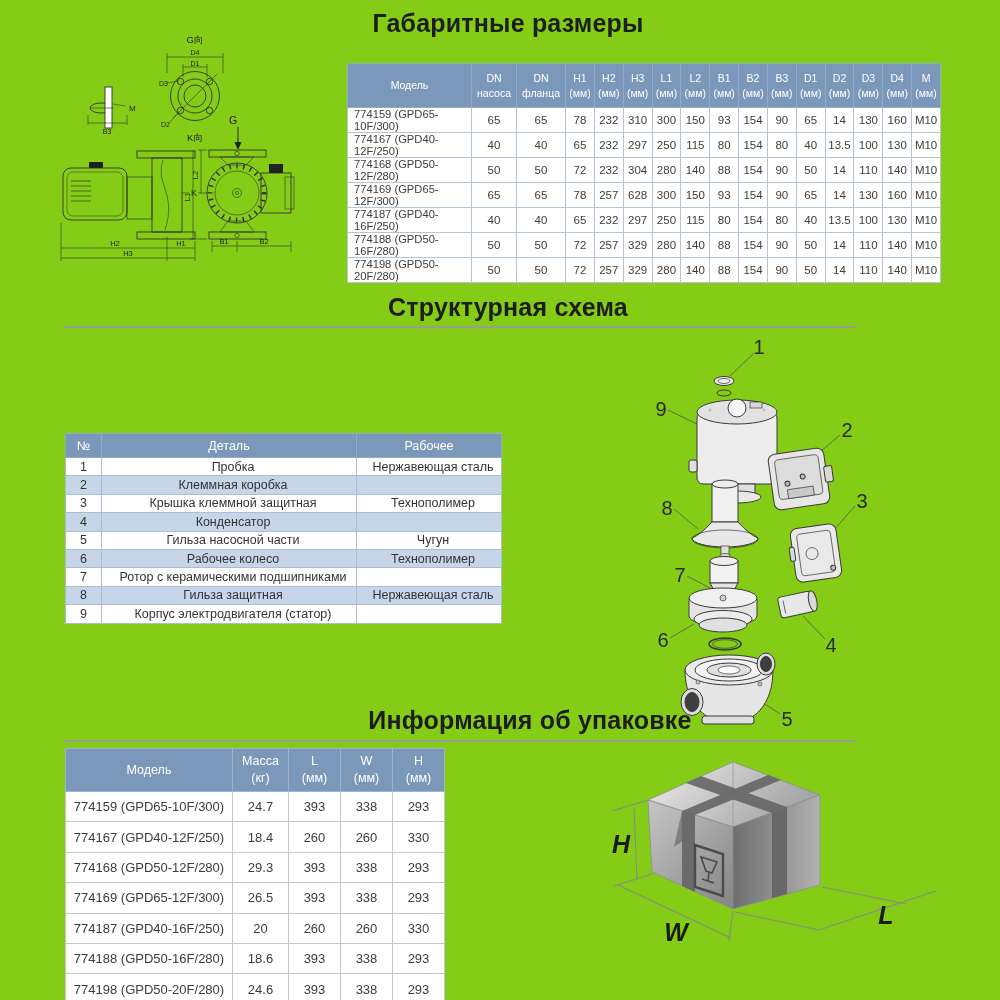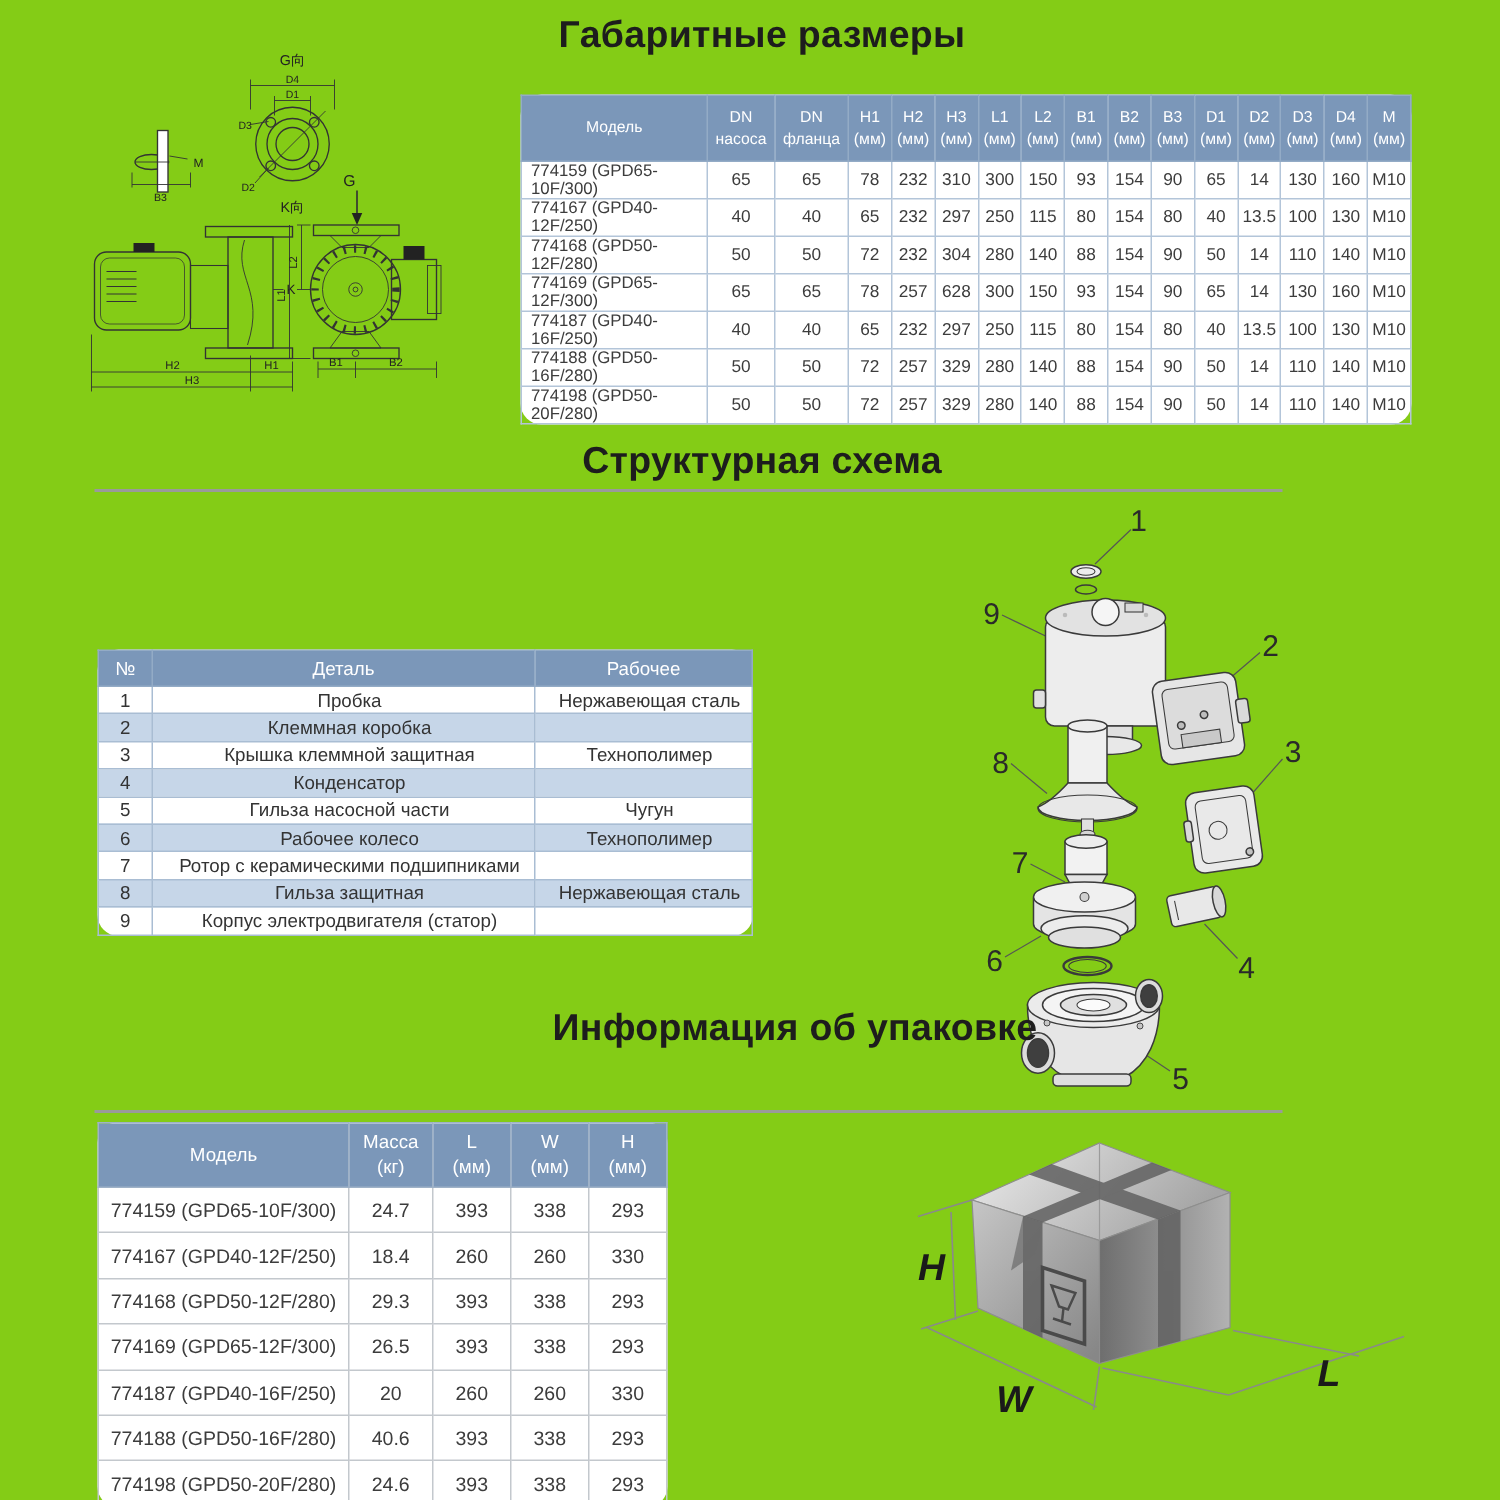--- a/index.html
+++ b/index.html
@@ -2,26 +2,26 @@
 <html><head>
 <meta charset="utf-8">
 <style>
   html,body{margin:0;padding:0;background:#fff;}
   .page{position:relative;width:1000px;height:1000px;background:#84cc16;overflow:hidden;
         font-family:"Liberation Sans",sans-serif;color:#222;}
   .title{position:absolute;left:0;width:1016px;text-align:center;font-size:25px;
          font-weight:600;color:#1d1d1d;letter-spacing:.2px;}
   .t1{top:9px;}
   .t2{top:293px;}
-  .t3{top:671px;left:60px;width:940px;}
+  .t3{top:706px;left:60px;width:940px;}
   .rule{position:absolute;left:63px;width:792px;height:2px;background:#9a9a9a;}
   .r2{top:326px;}
   .r3{top:740px;}
 
-  table{position:absolute;border-collapse:collapse;table-layout:fixed;background:#fff;border-radius:14px;}
+  table{position:absolute;border-collapse:collapse;table-layout:fixed;background:#fff;}
   th{white-space:pre-line;font-weight:400;}
 
   .dim-table{left:347px;top:63px;width:594px;}
   .dim-table th{background:#7b97b9;color:#fff;font-size:10.5px;line-height:1.4;
                 border:1px solid #93abc6;height:43px;padding:0 1px;}
   .dim-table td{border:1px solid #b3c5d9;color:#3c3c3c;text-align:center;
                 font-size:11.5px;height:22.4px;padding:0;}
   .dim-table td:first-child{text-align:left;padding-left:6px;font-size:11.2px;}
 
   .parts-table{left:65px;top:433px;width:436px;}
@@ -563,21 +563,21 @@
         </tr>
         <tr>
           <td>774187 (GPD40-16F/250)</td>
           <td>20</td>
           <td>260</td>
           <td>260</td>
           <td>330</td>
         </tr>
         <tr>
           <td>774188 (GPD50-16F/280)</td>
-          <td>40.6</td>
+          <td>18.6</td>
           <td>393</td>
           <td>338</td>
           <td>293</td>
         </tr>
         <tr>
           <td>774198 (GPD50-20F/280)</td>
           <td>24.6</td>
           <td>393</td>
           <td>338</td>
           <td>293</td>

